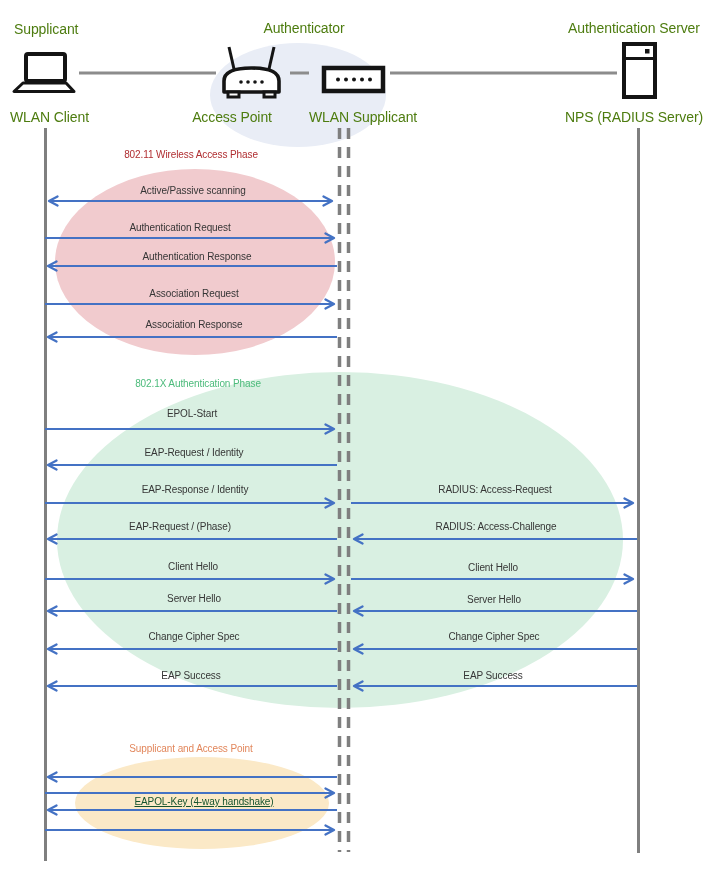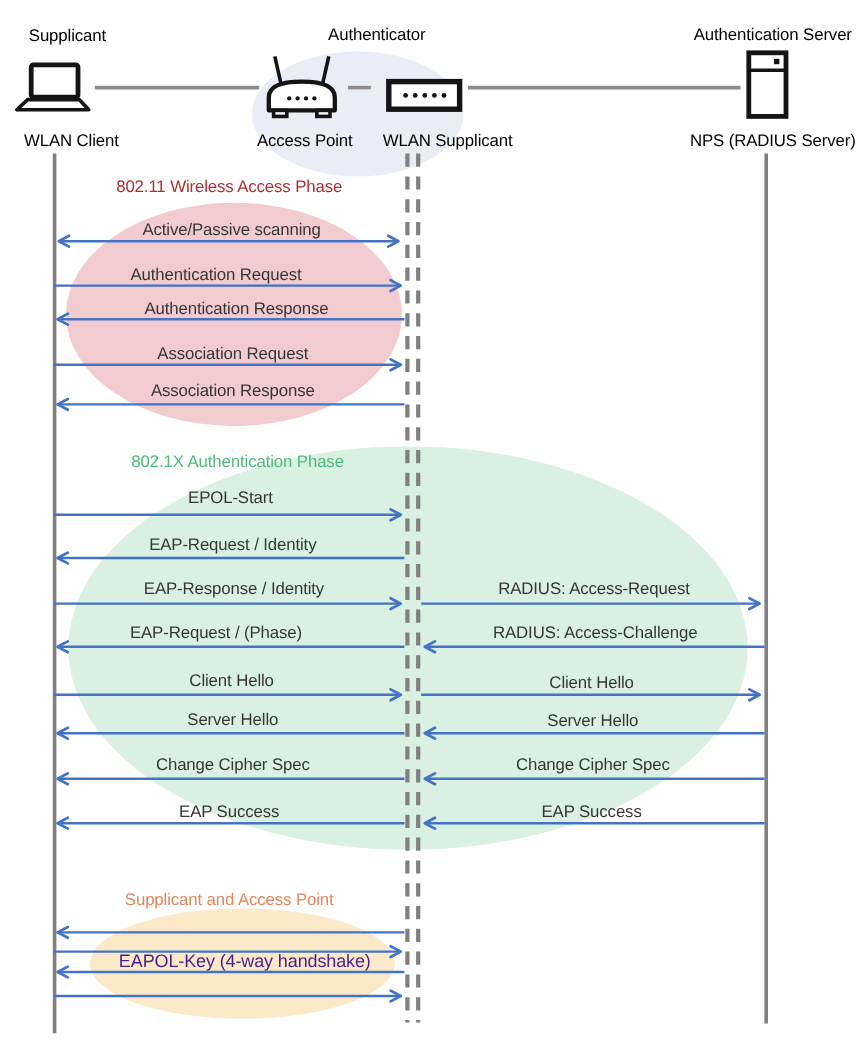--- a/index.html
+++ b/index.html
@@ -10,29 +10,29 @@
     --c-p2:#4CBB7B;
     --c-p3:#E2875C;
   }
   html,body{margin:0;padding:0;background:#fff;}
   .stage{
     position:relative;width:713px;height:875px;background:#ffffff;
     font-family:"Liberation Sans",sans-serif;color:var(--c-text);overflow:hidden;
   }
   .stage svg{position:absolute;left:0;top:0;}
   .lbl{
-    position:absolute;white-space:nowrap;font-size:14px;line-height:18px;
+    position:absolute;white-space:nowrap;font-size:10px;line-height:18px;
     color:var(--c-text);letter-spacing:-0.1px;
   }
   .c{transform:translateX(-50%);}
-  .node-lbl{font-size:14px;color:#000000;margin-left:10px;}
+  .node-lbl{font-size:14px;color:#4d7c0f;}
   .p1t{color:var(--c-p1);}
   .p2t{color:var(--c-p2);}
   .p3t{color:var(--c-p3);}
-  .key-lbl{font-size:15px;color:#4c1d95;}
+  .key-lbl{font-size:10px;color:#14532d;text-decoration:underline;}
   .ar{stroke:var(--c-arrow);stroke-width:2;fill:none;}
   .life{stroke:var(--c-lifeline);}
   .conn{stroke:#8C8C8C;stroke-width:3;}
   .icon{stroke:#141414;fill:#ffffff;}
 </style>
 </head>
 <body>
 
 <div class="stage">
 
@@ -115,21 +115,21 @@
       <line x1="624" y1="58.5" x2="655" y2="58.5" stroke="#141414" stroke-width="3"></line>
       <rect x="645" y="49" width="4.5" height="4.5" fill="#141414"></rect>
     </g>
   </svg>
 
   <div class="lbl node-lbl" style="left:14px;top:20px">Supplicant</div>
   <div class="lbl node-lbl c" style="left:304px;top:19px">Authenticator</div>
   <div class="lbl node-lbl c" style="left:634px;top:19px">Authentication Server</div>
 
   <div class="lbl node-lbl" style="left:10px;top:108px">WLAN Client</div>
-  <div class="lbl node-lbl c" style="left:244px;top:108px">Access Point</div>
+  <div class="lbl node-lbl c" style="left:232px;top:108px">Access Point</div>
   <div class="lbl node-lbl c" style="left:363px;top:108px">WLAN Supplicant</div>
   <div class="lbl node-lbl c" style="left:634px;top:108px">NPS (RADIUS Server)</div>
 
   <div class="lbl p1t c" style="left:191px;top:146px">802.11 Wireless Access Phase</div>
   <div class="lbl c" style="left:193px;top:182px">Active/Passive scanning</div>
   <div class="lbl c" style="left:180px;top:219px">Authentication Request</div>
   <div class="lbl c" style="left:197px;top:248px">Authentication Response</div>
   <div class="lbl c" style="left:194px;top:285px">Association Request</div>
   <div class="lbl c" style="left:194px;top:316px">Association Response</div>
 

